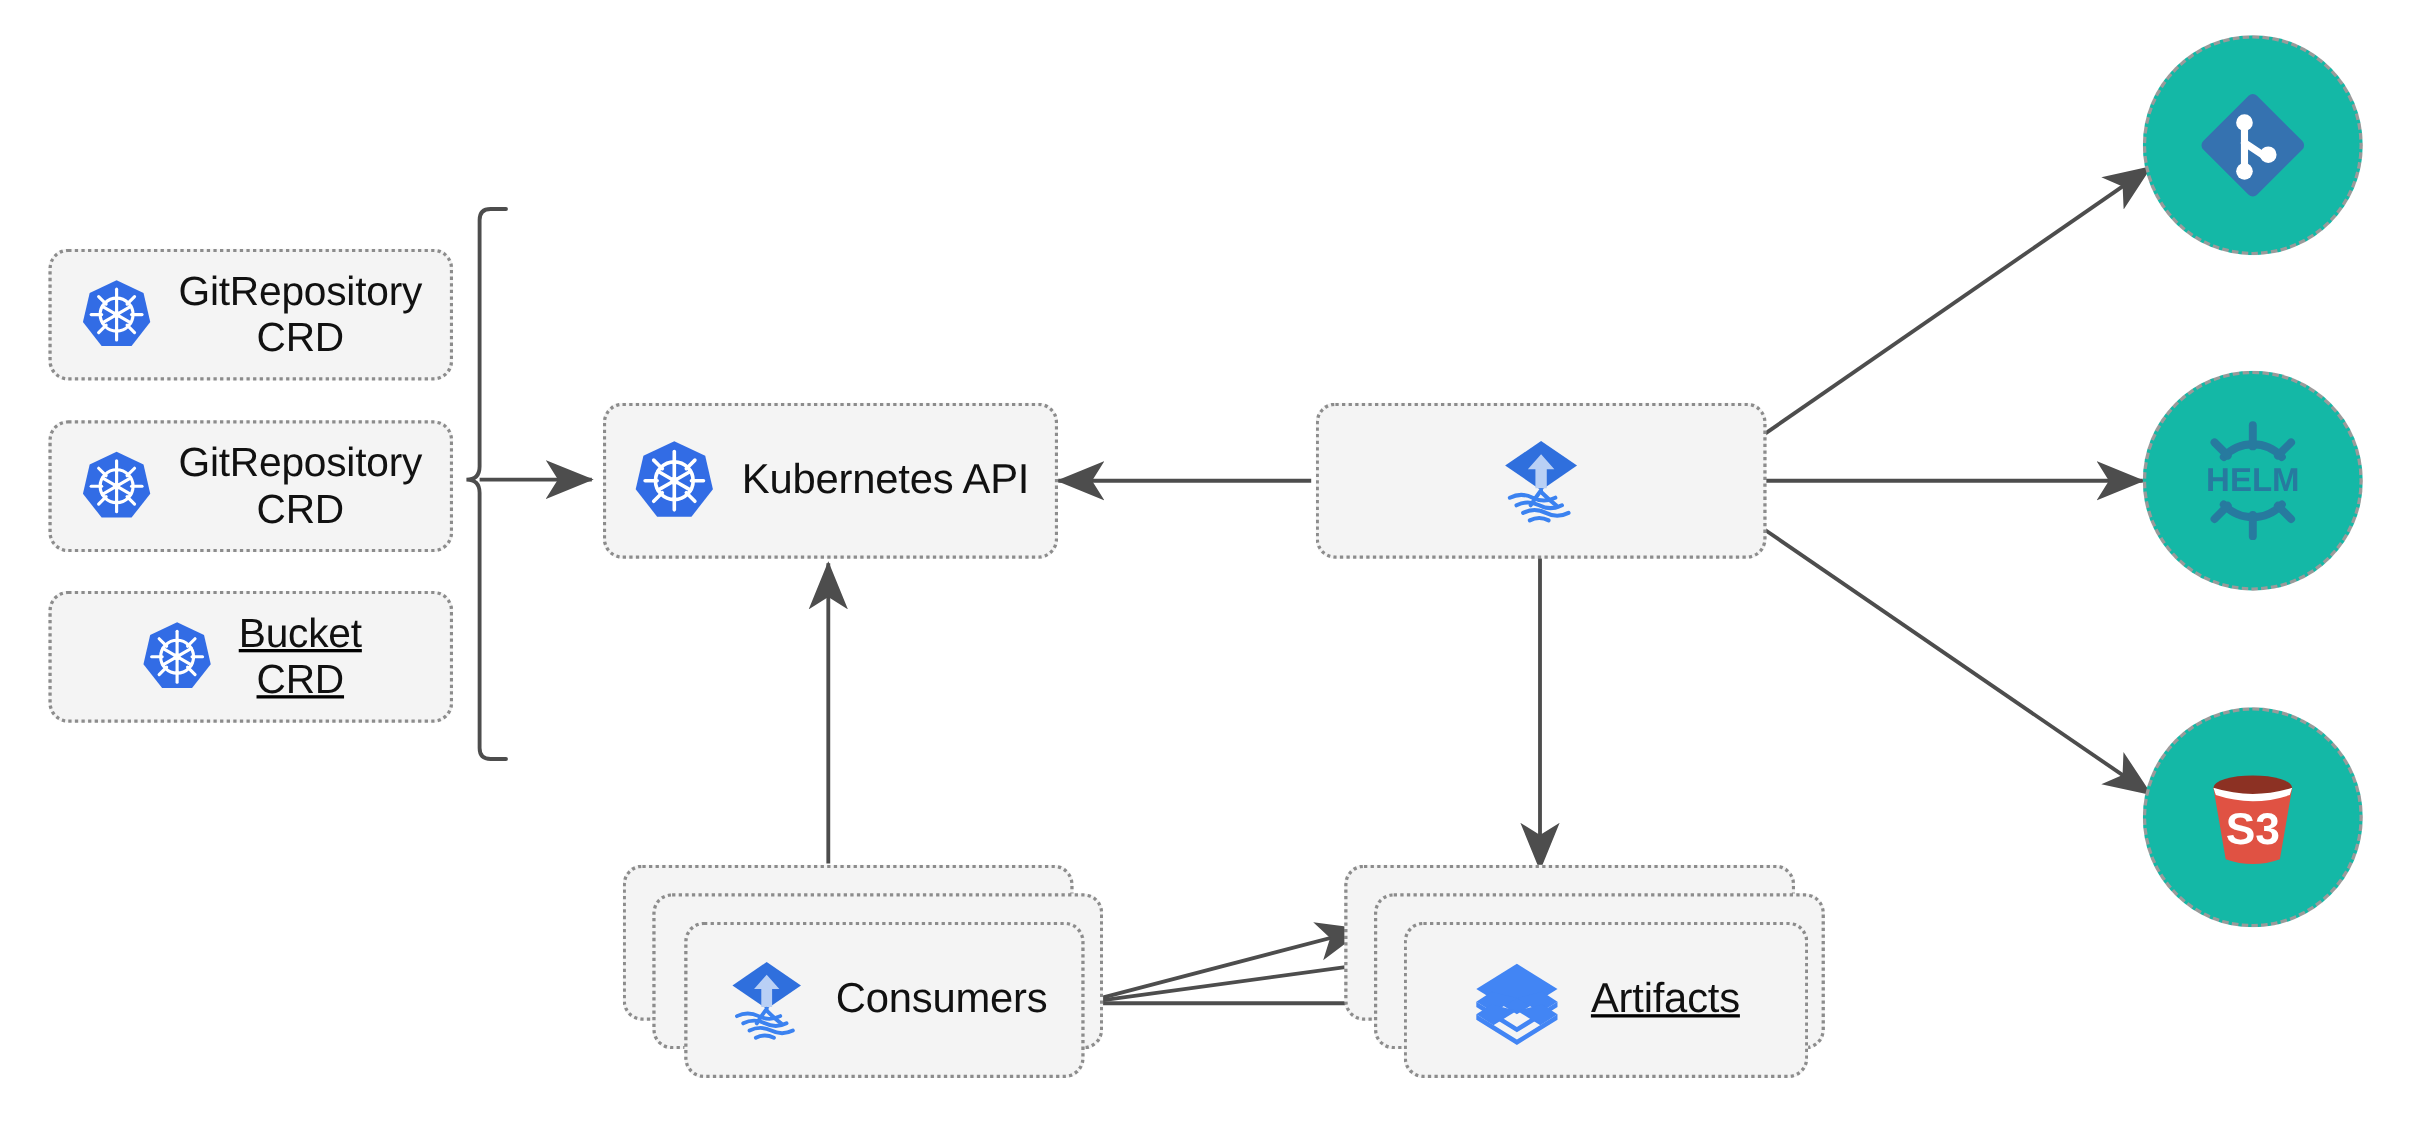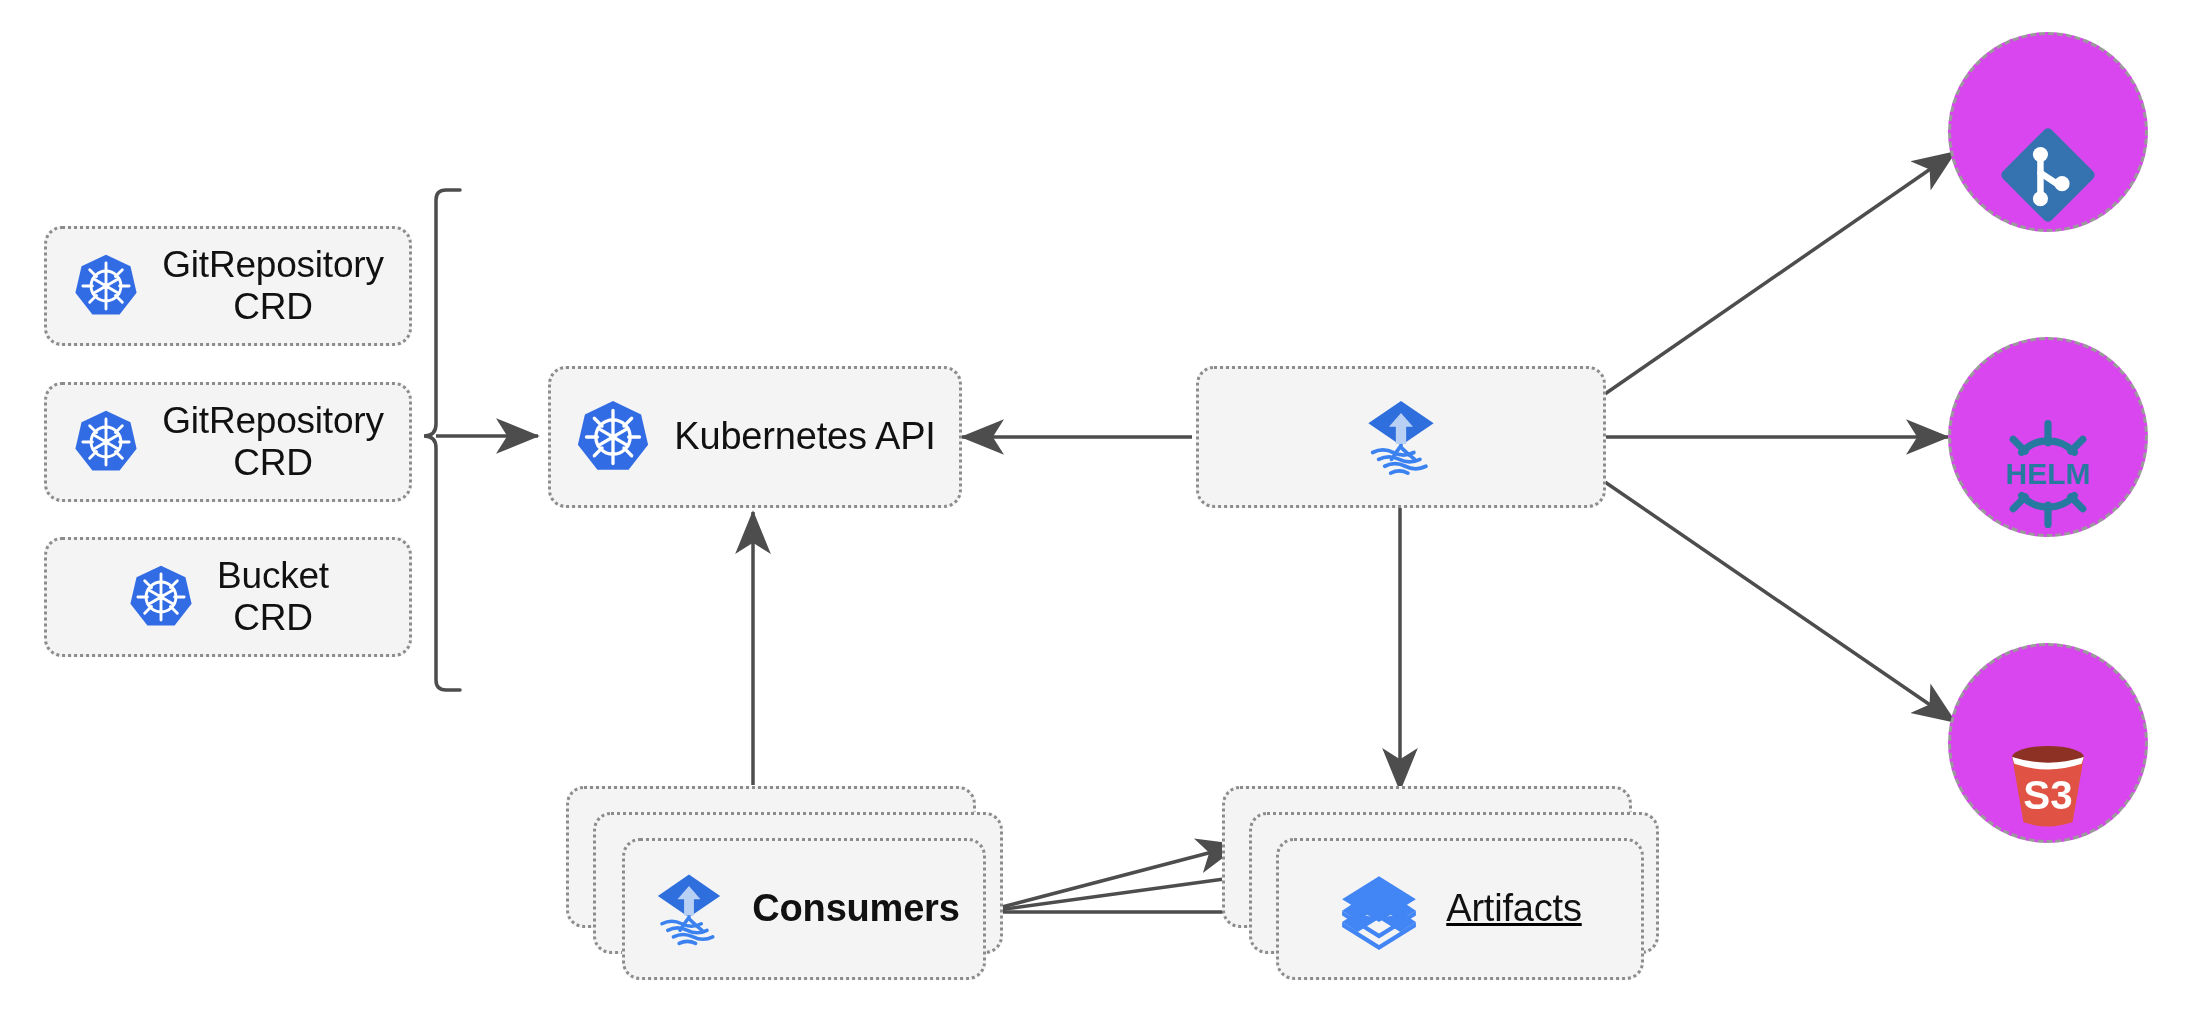--- a/index.html
+++ b/index.html
@@ -69,24 +69,24 @@
     border: 3px dotted #8c8c8c;
     border-radius: 18px;
   }
 
   
   .circle-node {
     position: absolute;
     box-sizing: border-box;
     border: 3px dashed #9a9a9a;
     border-radius: 50%;
-    background: #d946ef;
+    background: #14b8a6;
     z-index: 3;
     display: flex;
-    align-items: flex-end;
+    align-items: center;
     justify-content: center;
   }
 
   .icon { display: block; flex: none; }
 </style>
 </head>
 <body>
 
 <div id="canvas">
 
@@ -168,21 +168,21 @@
           <line x1="50" y1="50" x2="31" y2="61"></line>
           <line x1="50" y1="50" x2="31" y2="39"></line>
         </g>
         <circle cx="50" cy="50" r="4.6" fill="#ffffff"></circle>
       </svg>
       <span class="node-label">GitRepository
 CRD</span>
     </div>
   </div>
 
-  <div class="node crd" style="left:44px; top:537px; width:368px; height:120px;">
+  <div class="node crd" style="left:44px; top:537px; width:368px; height:120px;text-decoration:underline;">
     <div class="node-inner">
       <svg class="icon" width="68" height="68" viewBox="0 0 100 100">
         <path d="M50 4 L86 21 L95 60 L70 92 L30 92 L5 60 L14 21 Z" fill="#326ce5"></path>
         <g fill="none" stroke="#ffffff" stroke-width="4.2" stroke-linecap="round">
           <circle cx="50" cy="50" r="22"></circle>
           <line x1="50" y1="16" x2="50" y2="30"></line>
           <line x1="50" y1="70" x2="50" y2="84"></line>
           <line x1="16" y1="50" x2="30" y2="50"></line>
           <line x1="70" y1="50" x2="84" y2="50"></line>
           <line x1="26" y1="26" x2="36" y2="36"></line>
@@ -243,21 +243,21 @@
           <path d="M50 60 Q 44 68 39 76"></path>
           <path d="M50 62 Q 58 70 66 76"></path>
         </g>
       </svg>
     </div>
   </div>
 
   <div class="stack-card" style="left:566px; top:786px; width:410px; height:142px; z-index:2;"></div>
   <div class="stack-card" style="left:593px; top:812px; width:410px; height:142px; z-index:2;"></div>
   <div class="node" style="left:622px; top:838px; width:364px; height:142px;">
-    <div class="node-inner" style="gap:22px;font-weight:bold;">
+    <div class="node-inner" style="gap:22px;">
       <svg class="icon" width="82" height="82" viewBox="0 0 100 100">
         <path d="M50 8 L88 34 L50 60 L12 34 Z" fill="#2f6fdd"></path>
         <path d="M50 22 L64 38 L56 38 L56 58 L44 58 L44 38 L36 38 Z" fill="#b9d0f5"></path>
         <g stroke="#3b82f0" stroke-width="4.3" stroke-linecap="round" fill="none">
           <path d="M17 68 Q 29 62 41 68 Q 53 74 65 68"></path>
           <path d="M24 76 Q 36 70 48 76 Q 60 82 72 76"></path>
           <path d="M31 84 Q 43 78 55 84 Q 67 90 79 84"></path>
           <path d="M38 92 Q 48 87 58 92"></path>
           <path d="M50 60 Q 44 68 39 76"></path>
           <path d="M50 62 Q 58 70 66 76"></path>

